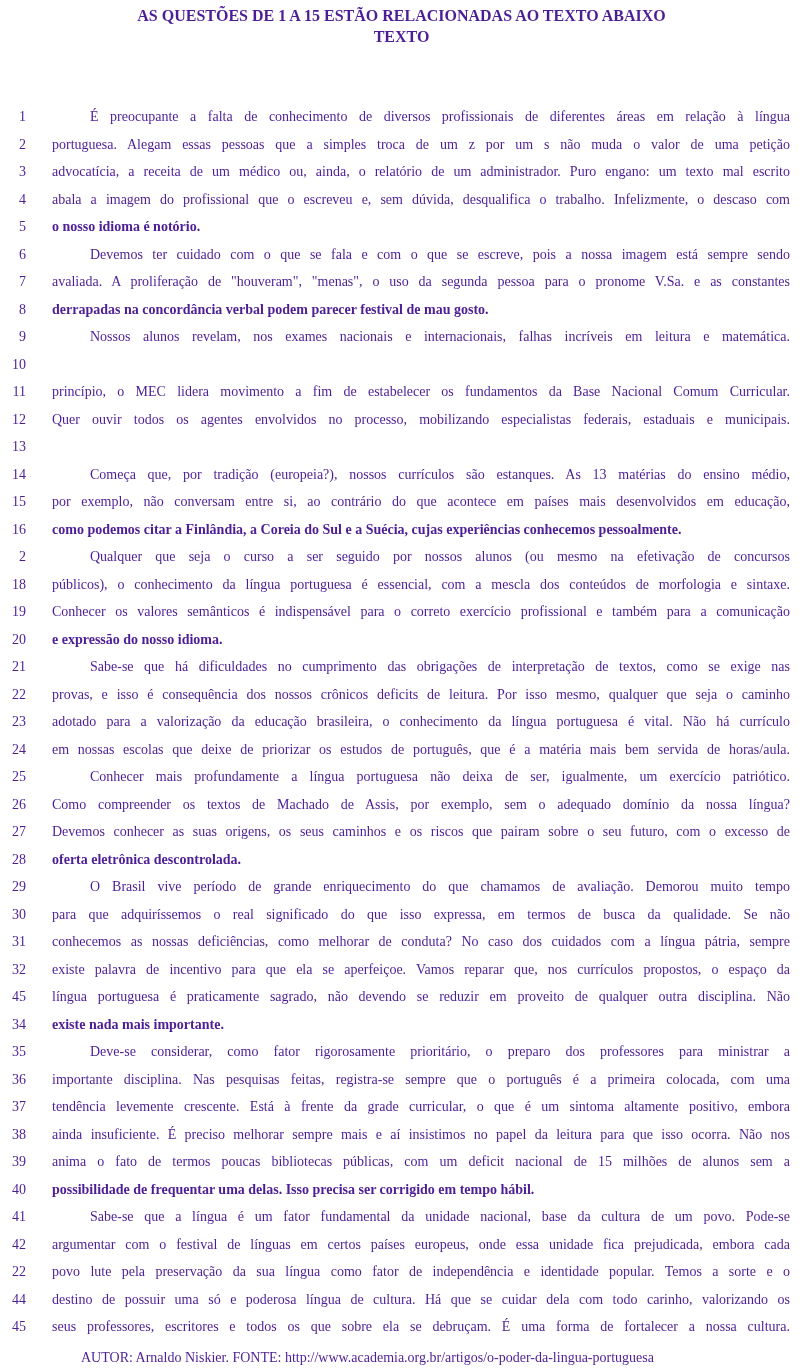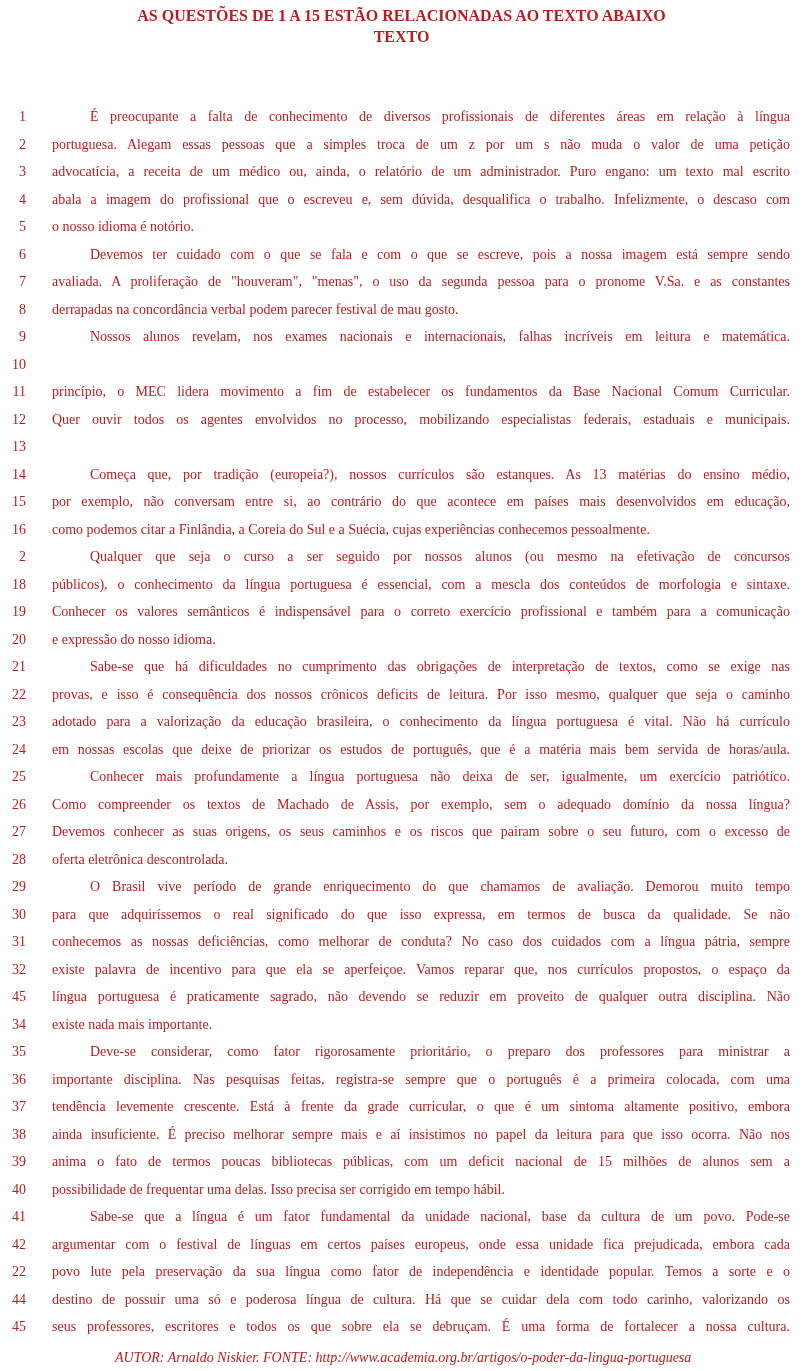--- a/index.html
+++ b/index.html
@@ -1,21 +1,21 @@
 <!DOCTYPE html>
 <html><head>
 <meta charset="utf-8">
 <style>
   html, body { margin: 0; padding: 0; background: #ffffff; }
   .page {
     position: relative;
     width: 803px;
     height: 1371px;
     background: #ffffff;
-    color: #b91c1c;
+    color: #4c1d95;
     font-family: "Liberation Serif", serif;
     overflow: hidden;
   }
   .header {
     padding-top: 5px;
     text-align: center;
     font-weight: bold;
     font-size: 16px;
     line-height: 21px;
   }
@@ -38,27 +38,26 @@
     margin-left: 52px;
     margin-right: 13px;
     font-size: 14px;
     line-height: 18px;
     text-align: justify;
     text-align-last: justify;
     max-height: 27.5px;
     overflow: hidden;
   }
   .row.indent .txt { text-indent: 38px; }
-  .row.noj .txt { text-align: left; text-align-last: left; }
+  .row.noj .txt { text-align: left; text-align-last: left; font-weight: bold; }
   .footer {
-    margin-left: 115px;
+    margin-left: 81px;
     margin-top: 3px;
     font-size: 14px;
     line-height: 18px;
-    font-style: italic;
   }
 </style>
 </head>
 <body>
 
 <div class="page">
   <div class="header">
     <div class="title">AS QUESTÕES DE 1 A 15 ESTÃO RELACIONADAS AO TEXTO ABAIXO</div>
     <div class="title">TEXTO</div>
   </div>

